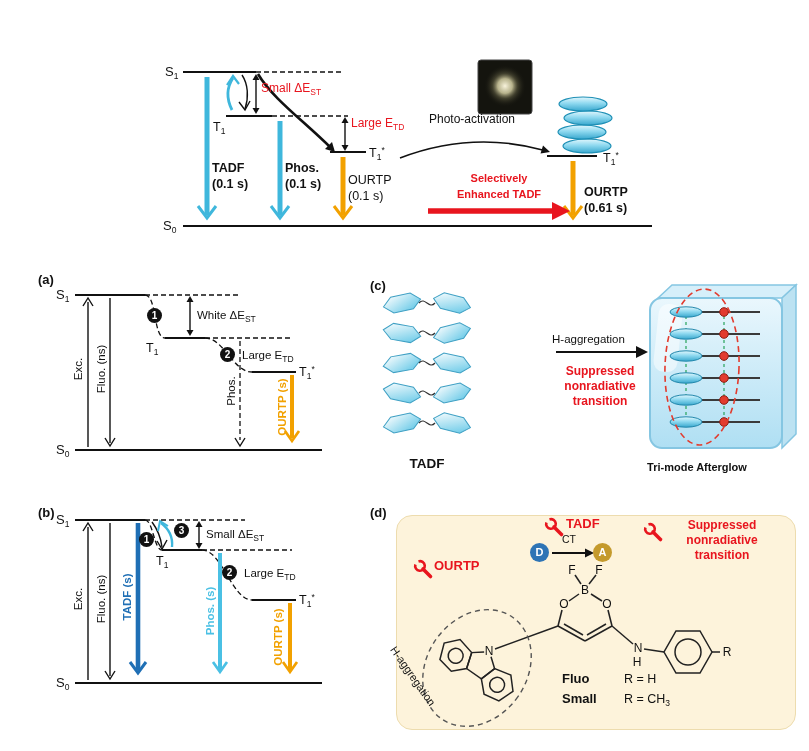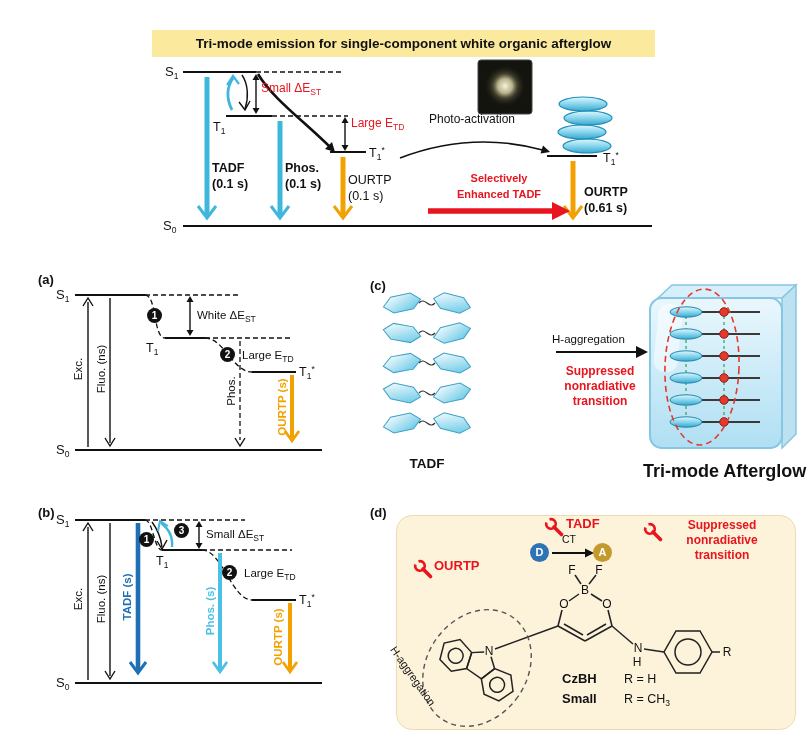--- a/index.html
+++ b/index.html
@@ -361,21 +361,20 @@
         <path class="bond" d="M-4.2,-16.7 L-14,-9 L-9,7 L9,7 L14,-9 L4.2,-16.7"></path>
         <polygon class="bond" points="-14,-9 -9,7 -20,18 -36,15 -42,-1 -31,-13"></polygon>
         <polygon class="bond" points="14,-9 9,7 20,18 36,15 42,-1 31,-13"></polygon>
         <circle class="bond" cx="-25.3" cy="2.8" r="7.5" stroke-width="1.1"></circle>
         <circle class="bond" cx="25.3" cy="2.8" r="7.5" stroke-width="1.1"></circle>
       </g>
       <ellipse class="gryDash" cx="477" cy="668" rx="50" ry="62" transform="rotate(35 477 668)"></ellipse>
     </g>
   </svg>
 
-  <div class="banner" style="left:152px;top:30px;width:503px;height:27px;line-height:27px;background:#FBEA9E;color:#111;font-size:13.5px">Tri-mode emission for single-component white organic afterglow</div>
 
   <span class="t" style="left:165px;top:64px;font-size:13px"><span>S</span><sub>1</sub></span>
   <span class="t" style="left:213px;top:120px;font-size:12.5px"><span>T</span><sub>1</sub></span>
   <span class="t" style="left:369px;top:145px;font-size:12.5px"><span>T</span><sub>1</sub><sup>*</sup></span>
   <span class="t" style="left:163px;top:218px;font-size:13px"><span>S</span><sub>0</sub></span>
   <span class="t" style="left:603px;top:150px;font-size:12.5px"><span>T</span><sub>1</sub><sup>*</sup></span>
 
   <span class="t red" style="left:261px;top:81px"><span>Small ΔE</span><sub>ST</sub></span>
   <span class="t red" style="left:351px;top:116px"><span>Large E</span><sub>TD</sub></span>
 
@@ -416,21 +415,21 @@
   <div class="vlab bold blue" style="left:72px;top:591px">TADF (s)</div>
   <div class="vlab bold cyan" style="left:155px;top:605px">Phos. (s)</div>
   <div class="vlab bold orange" style="left:223px;top:631px">OURTP (s)</div>
 
   <span class="t bold" style="left:370px;top:278px;font-size:13px">(c)</span>
   <div class="t ctr bold" style="left:392px;top:456px;width:70px;font-size:13.5px">TADF</div>
   <div class="t" style="left:552px;top:333px;font-size:11.5px">H-aggregation</div>
   <div class="t ctr red bold" style="left:545px;top:364px;width:110px;line-height:15px">
     <span>Suppressed</span><br><span>nonradiative</span><br><span>transition</span>
   </div>
-  <div class="t ctr bold" style="left:643px;top:461px;width:150px;font-size:18px">Tri-mode Afterglow</div>
+  <div class="t ctr bold" style="left:622px;top:461px;width:150px;font-size:11px">Tri-mode Afterglow</div>
 
   <span class="t bold" style="left:370px;top:505px;font-size:13px">(d)</span>
   <span class="t red bold" style="left:566px;top:516px;font-size:13px">TADF</span>
   <div class="t ctr" style="left:556px;top:533px;width:26px;font-size:10.5px">CT</div>
   <span class="circ" style="left:530px;top:543px;background:#2E74B5">D</span>
   <span class="circ" style="left:593px;top:543px;background:#C49A2C">A</span>
   <div class="t ctr red bold" style="left:658px;top:518px;width:128px;line-height:15px">
     <span>Suppressed</span><br><span>nonradiative</span><br><span>transition</span>
   </div>
   <span class="t red bold" style="left:434px;top:558px;font-size:13px">OURTP</span>
@@ -440,18 +439,18 @@
   <span class="t ctr" style="left:578px;top:583px;width:14px">B</span>
   <span class="t ctr" style="left:557px;top:597px;width:14px">O</span>
   <span class="t ctr" style="left:600px;top:597px;width:14px">O</span>
   <span class="t ctr" style="left:482px;top:644px;width:14px">N</span>
   <span class="t ctr" style="left:631px;top:641px;width:14px">N</span>
   <span class="t ctr" style="left:630px;top:655px;width:14px">H</span>
   <span class="t ctr" style="left:720px;top:645px;width:14px">R</span>
 
   <div class="t" style="left:398px;top:644px;font-size:11px;transform:rotate(55deg);transform-origin:0 0">H-aggregation</div>
 
-  <span class="t bold" style="left:562px;top:671px;font-size:13px">CzBH</span>
+  <span class="t bold" style="left:562px;top:671px;font-size:13px">Fluo</span>
   <span class="t" style="left:624px;top:672px;font-size:12.5px">R = H</span>
   <span class="t bold" style="left:562px;top:691px;font-size:13px">Small</span>
   <span class="t" style="left:624px;top:692px;font-size:12.5px"><span>R = CH</span><sub>3</sub></span>
 
 </div>
 
 </body></html>

